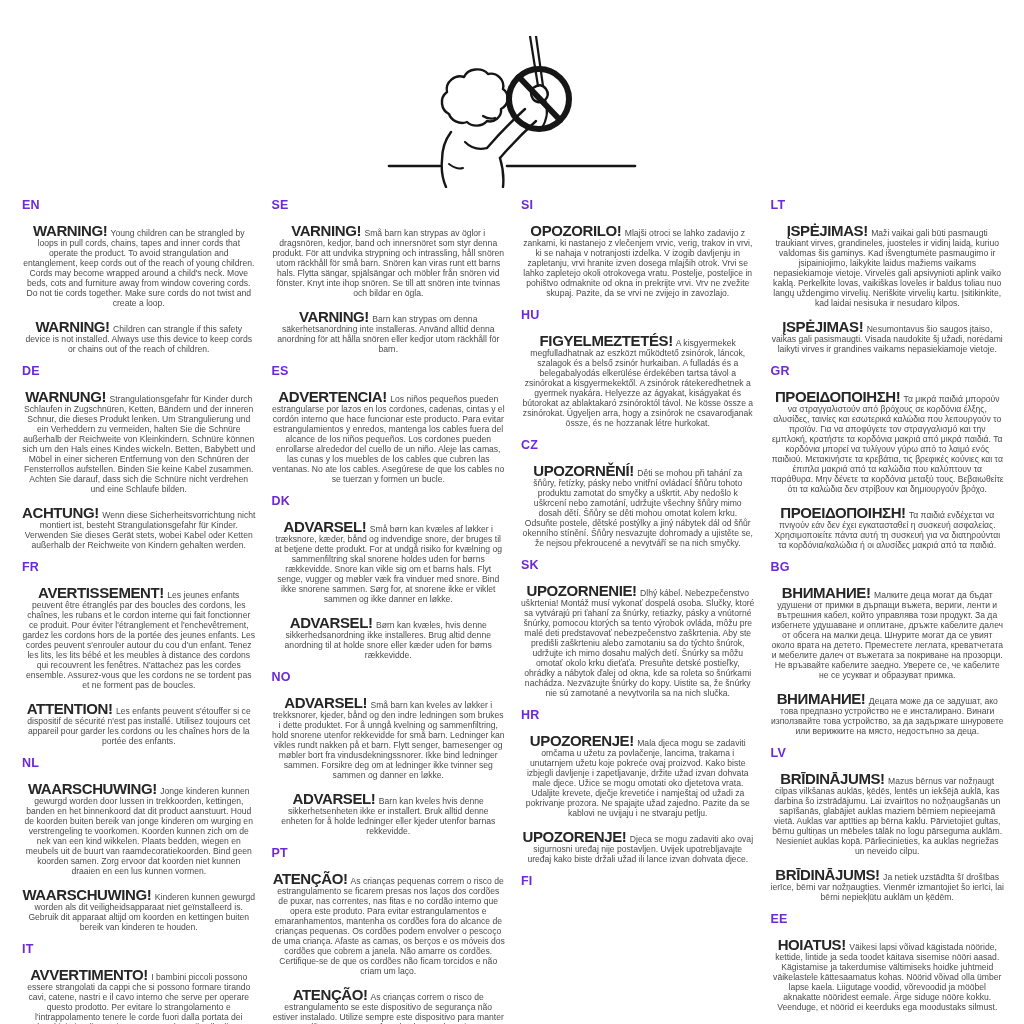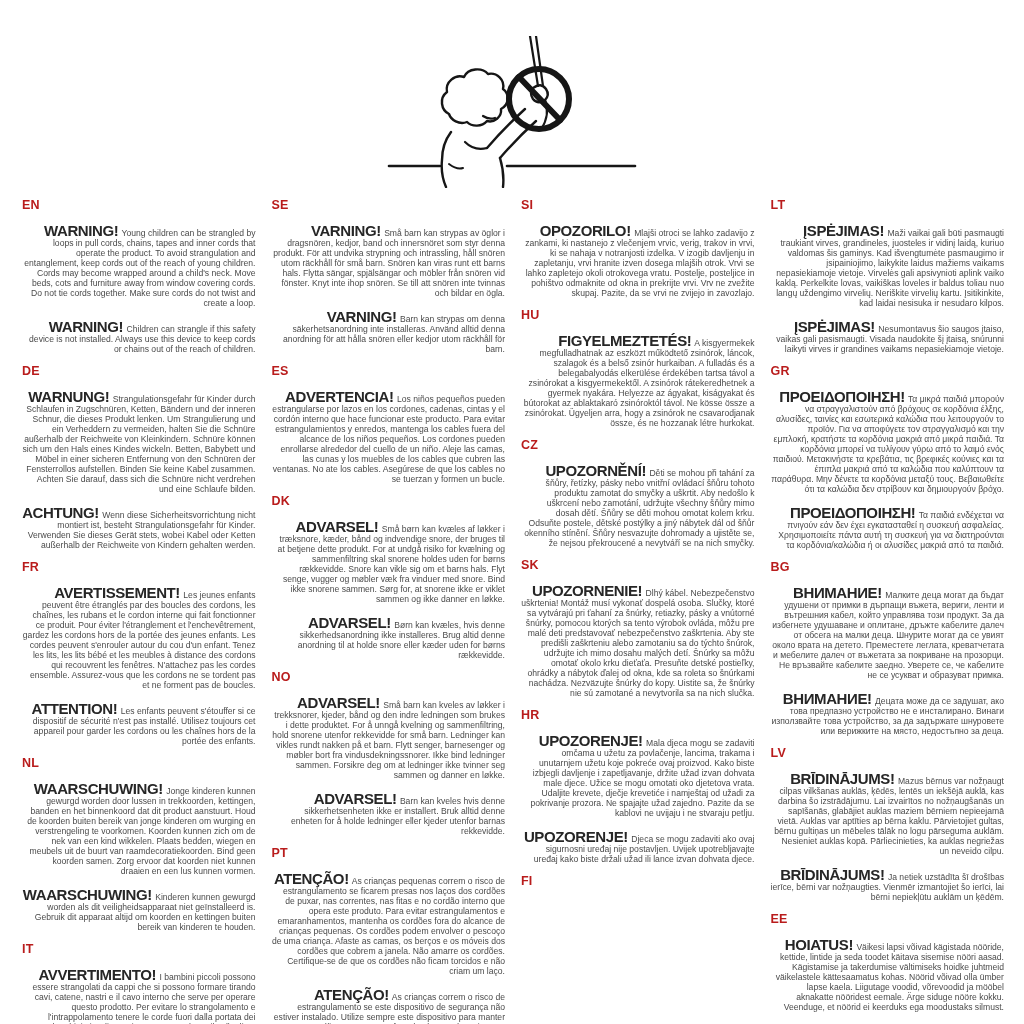--- a/index.html
+++ b/index.html
@@ -14,24 +14,24 @@
   .grid{
     display:grid;
     grid-template-columns:repeat(4,1fr);
     column-gap:16px;
     padding:4px 20px 0 22px;
     box-sizing:border-box;
   }
   .col{min-width:0;}
   .lang-section{margin:0 0 10px 0;}
   .lang-code{
-    font-size:12.5px;font-weight:bold;color:#b91c1c;
+    font-size:12.5px;font-weight:bold;color:#6d28d9;
     margin:0 0 4px 0;letter-spacing:.2px;
   }
-  .para{margin:12px 0 6px 0;color:#4a4a4a;font-size:8.6px;line-height:10px;text-align:right;}
+  .para{margin:12px 0 6px 0;color:#4a4a4a;font-size:8.6px;line-height:10px;text-align:center;}
   .headword{
     font-size:15px;font-weight:bold;color:#262626;
     letter-spacing:-0.4px;line-height:13px;padding-right:1px;
     white-space:nowrap;
   }
   .btext{color:#4a4a4a;}
   .draw{stroke:#161616;fill:none;stroke-linecap:round;stroke-linejoin:round;}
 </style>
 </head>
 <body>
@@ -148,21 +148,21 @@
           <p class="para"><span class="headword">UPOZORENJE!</span> <span class="btext">Djeca se mogu zadaviti ako ovaj sigurnosni uređaj nije postavljen. Uvijek upotrebljavajte uređaj kako biste držali užad ili lance izvan dohvata djece.</span></p>
         </section>
         <section class="lang-section">
           <h2 class="lang-code">FI</h2>
         </section>
       </div>
       <div class="col">
         <section class="lang-section">
           <h2 class="lang-code">LT</h2>
           <p class="para"><span class="headword">ĮSPĖJIMAS!</span> <span class="btext">Maži vaikai gali būti pasmaugti traukiant virves, grandineles, juosteles ir vidinį laidą, kuriuo valdomas šis gaminys. Kad išvengtumėte pasmaugimo ir įsipainiojimo, laikykite laidus mažiems vaikams nepasiekiamoje vietoje. Virvelės gali apsivynioti aplink vaiko kaklą. Perkelkite lovas, vaikiškas loveles ir baldus toliau nuo langų uždengimo virvelių. Neriškite virvelių kartu. Įsitikinkite, kad laidai nesisuka ir nesudaro kilpos.</span></p>
-          <p class="para"><span class="headword">ĮSPĖJIMAS!</span> <span class="btext">Nesumontavus šio saugos įtaiso, vaikas gali pasismaugti. Visada naudokite šį įtaisą, snúrunni laikyti virves ir grandines vaikams nepasiekiamoje vietoje.</span></p>
+          <p class="para"><span class="headword">ĮSPĖJIMAS!</span> <span class="btext">Nesumontavus šio saugos įtaiso, vaikas gali pasismaugti. Visada naudokite šį užadi, norėdami laikyti virves ir grandines vaikams nepasiekiamoje vietoje.</span></p>
         </section>
         <section class="lang-section">
           <h2 class="lang-code">GR</h2>
           <p class="para"><span class="headword">ΠΡΟΕΙΔΟΠΟΙΗΣΗ!</span> <span class="btext">Τα μικρά παιδιά μπορούν να στραγγαλιστούν από βρόχους σε κορδόνια έλξης, αλυσίδες, ταινίες και εσωτερικά καλώδια που λειτουργούν το προϊόν. Για να αποφύγετε τον στραγγαλισμό και την εμπλοκή, κρατήστε τα κορδόνια μακριά από μικρά παιδιά. Τα κορδόνια μπορεί να τυλίγουν γύρω από το λαιμό ενός παιδιού. Μετακινήστε τα κρεβάτια, τις βρεφικές κούνιες και τα έπιπλα μακριά από τα καλώδια που καλύπτουν τα παράθυρα. Μην δένετε τα κορδόνια μεταξύ τους. Βεβαιωθείτε ότι τα καλώδια δεν στρίβουν και δημιουργούν βρόχο.</span></p>
           <p class="para"><span class="headword">ΠΡΟΕΙΔΟΠΟΙΗΣΗ!</span> <span class="btext">Τα παιδιά ενδέχεται να πνιγούν εάν δεν έχει εγκατασταθεί η συσκευή ασφαλείας. Χρησιμοποιείτε πάντα αυτή τη συσκευή για να διατηρούνται τα κορδόνια/καλώδια ή οι αλυσίδες μακριά από τα παιδιά.</span></p>
         </section>
         <section class="lang-section">
           <h2 class="lang-code">BG</h2>
           <p class="para"><span class="headword">ВНИМАНИЕ!</span> <span class="btext">Малките деца могат да бъдат удушени от примки в дърпащи въжета, вериги, ленти и вътрешния кабел, който управлява този продукт. За да избегнете удушаване и оплитане, дръжте кабелите далеч от обсега на малки деца. Шнурите могат да се увият около врата на детето. Преместете леглата, креватчетата и мебелите далеч от въжетата за покриване на прозорци. Не връзвайте кабелите заедно. Уверете се, че кабелите не се усукват и образуват примка.</span></p>
           <p class="para"><span class="headword">ВНИМАНИЕ!</span> <span class="btext">Децата може да се задушат, ако това предпазно устройство не е инсталирано. Винаги използвайте това устройство, за да задържате шнуровете или верижките на място, недостъпно за деца.</span></p>

